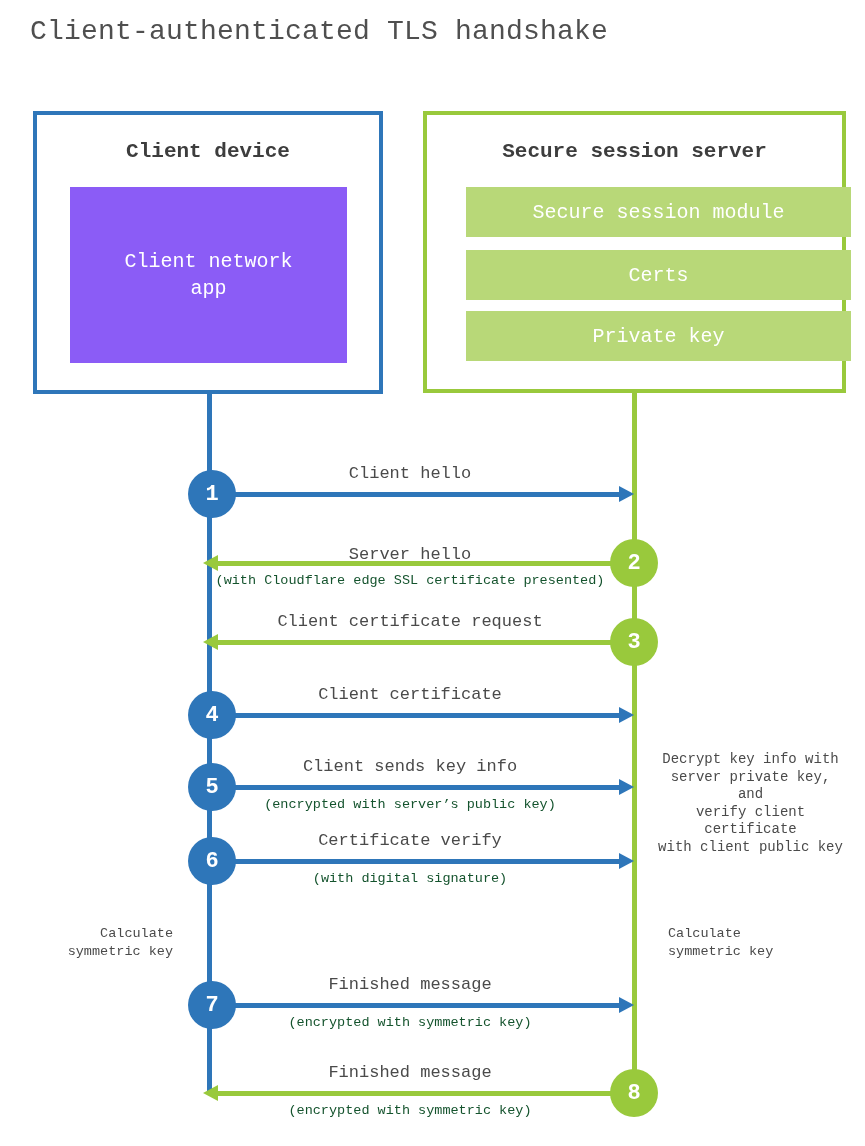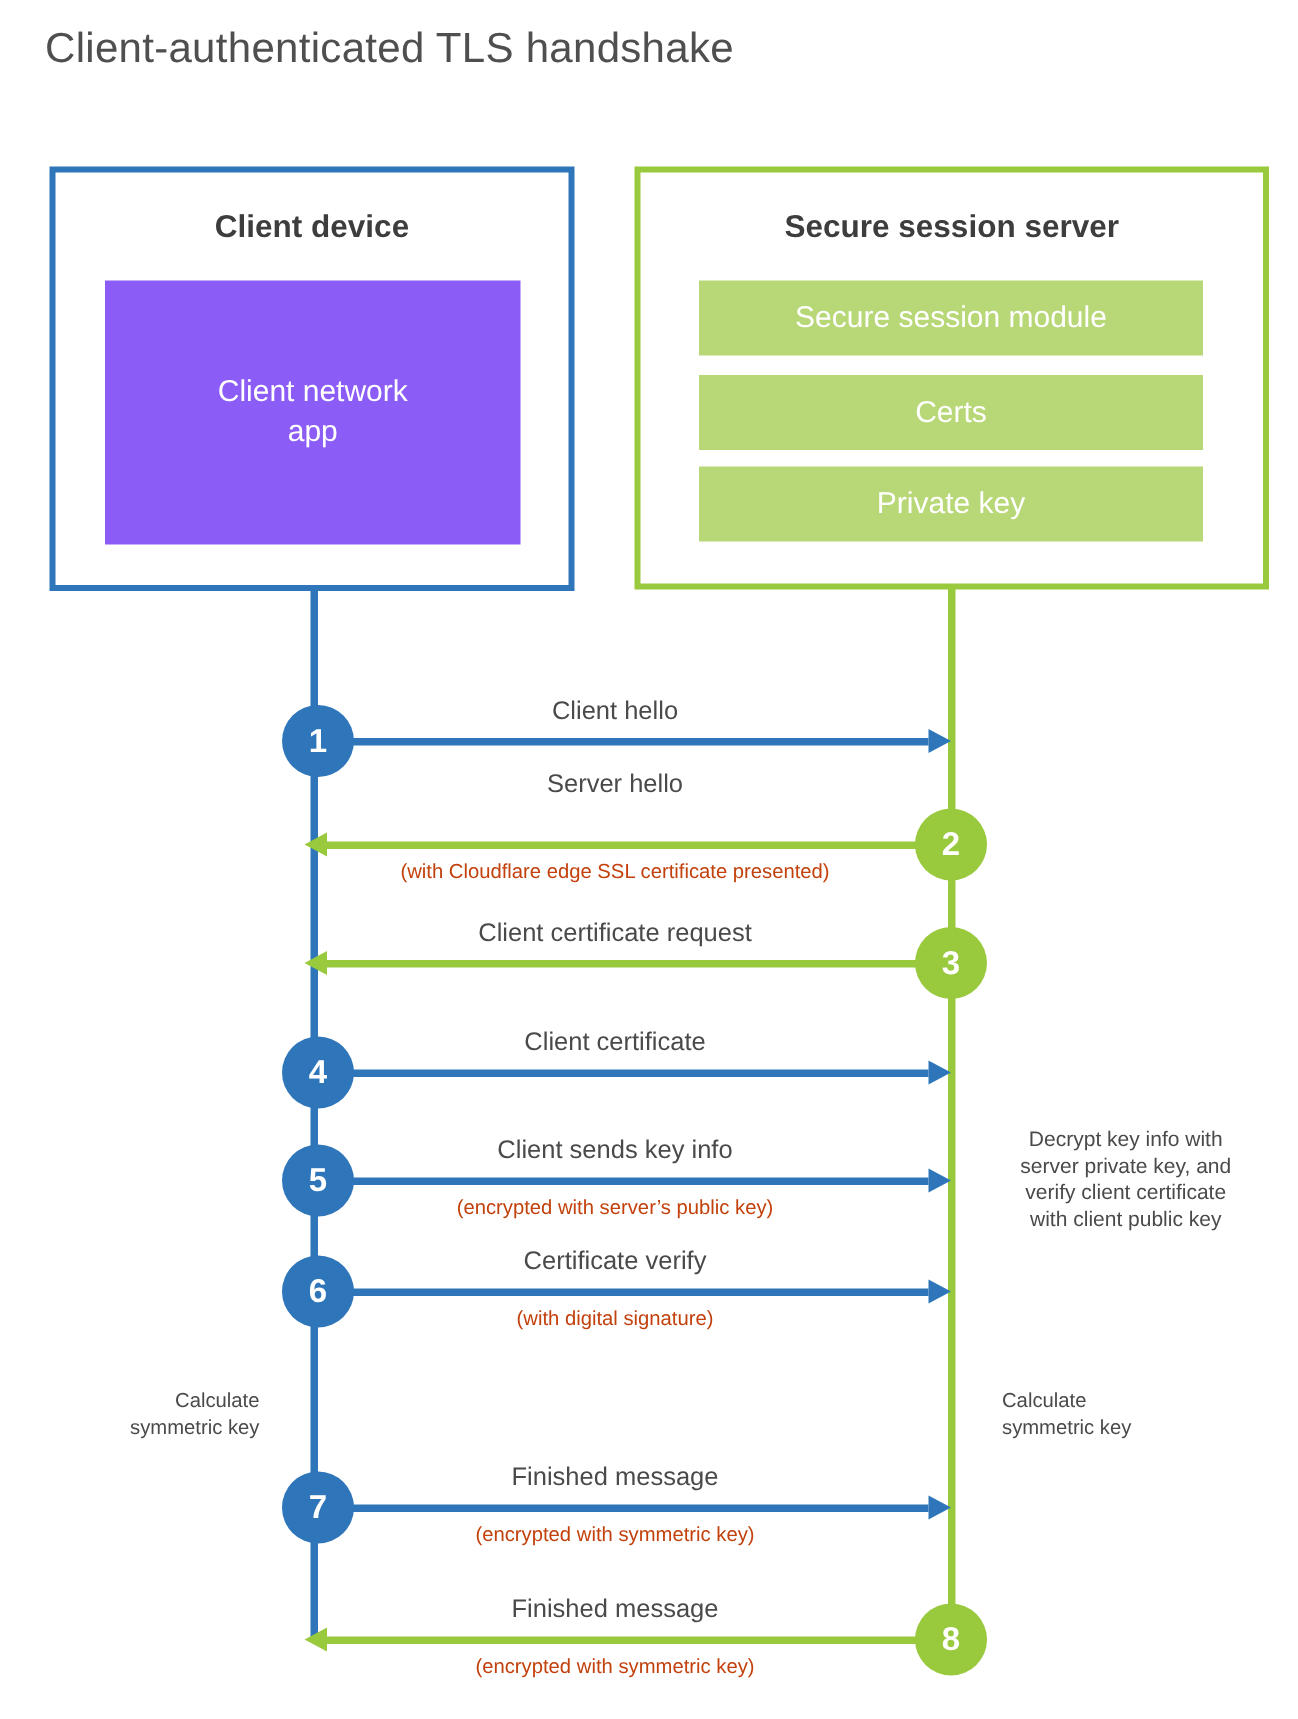--- a/index.html
+++ b/index.html
@@ -1,34 +1,34 @@
 <!DOCTYPE html>
 <html><head>
 <meta charset="utf-8">
 <style>
   html,body{margin:0;padding:0;background:#ffffff;}
   body{font-family:"Liberation Sans","DejaVu Sans",sans-serif;}
-  .stage{position:relative;width:865px;height:1146px;background:#fff;overflow:hidden;}
+  .stage{position:relative;width:865px;height:1146px;background:#fff;overflow:hidden;font-family:Liberation Mono, monospace;}
   .page-title{position:absolute;left:30px;top:16px;font-size:28px;font-weight:300;color:#4f4f4f;letter-spacing:0.2px;margin:0;}
   .outer-box{position:absolute;background:#fff;box-sizing:border-box;}
   .client-outer{left:33px;top:111px;width:350px;height:283px;border:4px solid #2e76b9;}
   .server-outer{left:423px;top:111px;width:423px;height:282px;border:4px solid #99c93c;}
   .box-title{position:absolute;left:0;right:0;top:25px;text-align:center;font-size:21px;font-weight:700;color:#3d3d3d;}
   .client-app{position:absolute;left:70px;top:187px;width:277px;height:176px;background:#8b5cf6;display:flex;align-items:center;justify-content:center;}
   .client-app div{color:#ffffff;font-size:20px;line-height:27px;text-align:center;white-space:pre-line;}
-  .bar{position:absolute;left:466px;width:336px;height:50px;background:#b8d878;display:flex;align-items:center;justify-content:center;color:#ffffff;font-size:20px;}
+  .bar{position:absolute;left:466px;width:385px;height:50px;background:#b8d878;display:flex;align-items:center;justify-content:center;color:#ffffff;font-size:20px;}
   .bar1{top:187px;} .bar2{top:250px;} .bar3{top:311px;}
   .lifeline{position:absolute;width:5px;}
   .lifeline.blue{left:207px;top:392px;height:700px;background:#2e76b9;}
   .lifeline.green{left:632px;top:391px;height:702px;background:#99c93c;}
   .msg-line{position:absolute;height:5px;}
   .msg-head{position:absolute;width:0;height:0;border-top:8px solid transparent;border-bottom:8px solid transparent;}
   .msg-circle{position:absolute;width:48px;height:48px;border-radius:50%;display:flex;align-items:center;justify-content:center;color:#fff;font-size:22px;font-weight:700;z-index:3;}
   .msg-label{position:absolute;left:190px;width:440px;text-align:center;font-size:17px;color:#4a4a4a;height:22px;line-height:22px;}
-  .msg-sublabel{position:absolute;left:190px;width:440px;text-align:center;font-size:13.5px;color:#c2410c;height:18px;line-height:18px;}
+  .msg-sublabel{position:absolute;left:190px;width:440px;text-align:center;font-size:13.5px;color:#14532d;height:18px;line-height:18px;}
   .note{position:absolute;font-size:14px;line-height:17.5px;color:#4a4a4a;white-space:pre-line;}
   .note-right{left:658px;top:751px;width:185px;text-align:center;}
   .calc-left{left:53px;top:925px;width:120px;text-align:right;font-size:13.5px;}
   .calc-right{left:668px;top:925px;width:120px;text-align:left;font-size:13.5px;}
 </style>
 </head>
 <body>
 
 <div class="stage">
 
@@ -53,21 +53,21 @@
   <div class="lifeline green"></div>
 
   <div id="rows">
       <div class="msg-line" style="left: 210px; top: 492px; width: 409px; background: rgb(46, 118, 185);"></div>
       <div class="msg-head" style="left: 619px; top: 486px; border-left: 15px solid rgb(46, 118, 185);"></div>
       <div class="msg-circle" style="left: 188px; top: 470px; background: rgb(46, 118, 185);">1</div>
       <div class="msg-label" style="top: 463px;">Client hello</div>
       <div class="msg-line" style="left: 218px; top: 561px; width: 416px; background: rgb(153, 201, 60);"></div>
       <div class="msg-head" style="left: 203px; border-right: 15px solid rgb(153, 201, 60); top: 555px;"></div>
       <div class="msg-circle" style="left: 610px; top: 539px; background: rgb(153, 201, 60);">2</div>
-      <div class="msg-label" style="top: 512px;">Server hello</div>
+      <div class="msg-label" style="top: 544px;">Server hello</div>
       <div class="msg-sublabel" style="top: 572px;">(with Cloudflare edge SSL certificate presented)</div>
       <div class="msg-line" style="left: 218px; top: 640px; width: 416px; background: rgb(153, 201, 60);"></div>
       <div class="msg-head" style="left: 203px; border-right: 15px solid rgb(153, 201, 60); top: 634px;"></div>
       <div class="msg-circle" style="left: 610px; top: 618px; background: rgb(153, 201, 60);">3</div>
       <div class="msg-label" style="top: 611px;">Client certificate request</div>
       <div class="msg-line" style="left: 210px; top: 713px; width: 409px; background: rgb(46, 118, 185);"></div>
       <div class="msg-head" style="left: 619px; top: 707px; border-left: 15px solid rgb(46, 118, 185);"></div>
       <div class="msg-circle" style="left: 188px; top: 691px; background: rgb(46, 118, 185);">4</div>
       <div class="msg-label" style="top: 684px;">Client certificate</div>
       <div class="msg-line" style="left: 210px; top: 785px; width: 409px; background: rgb(46, 118, 185);"></div>

